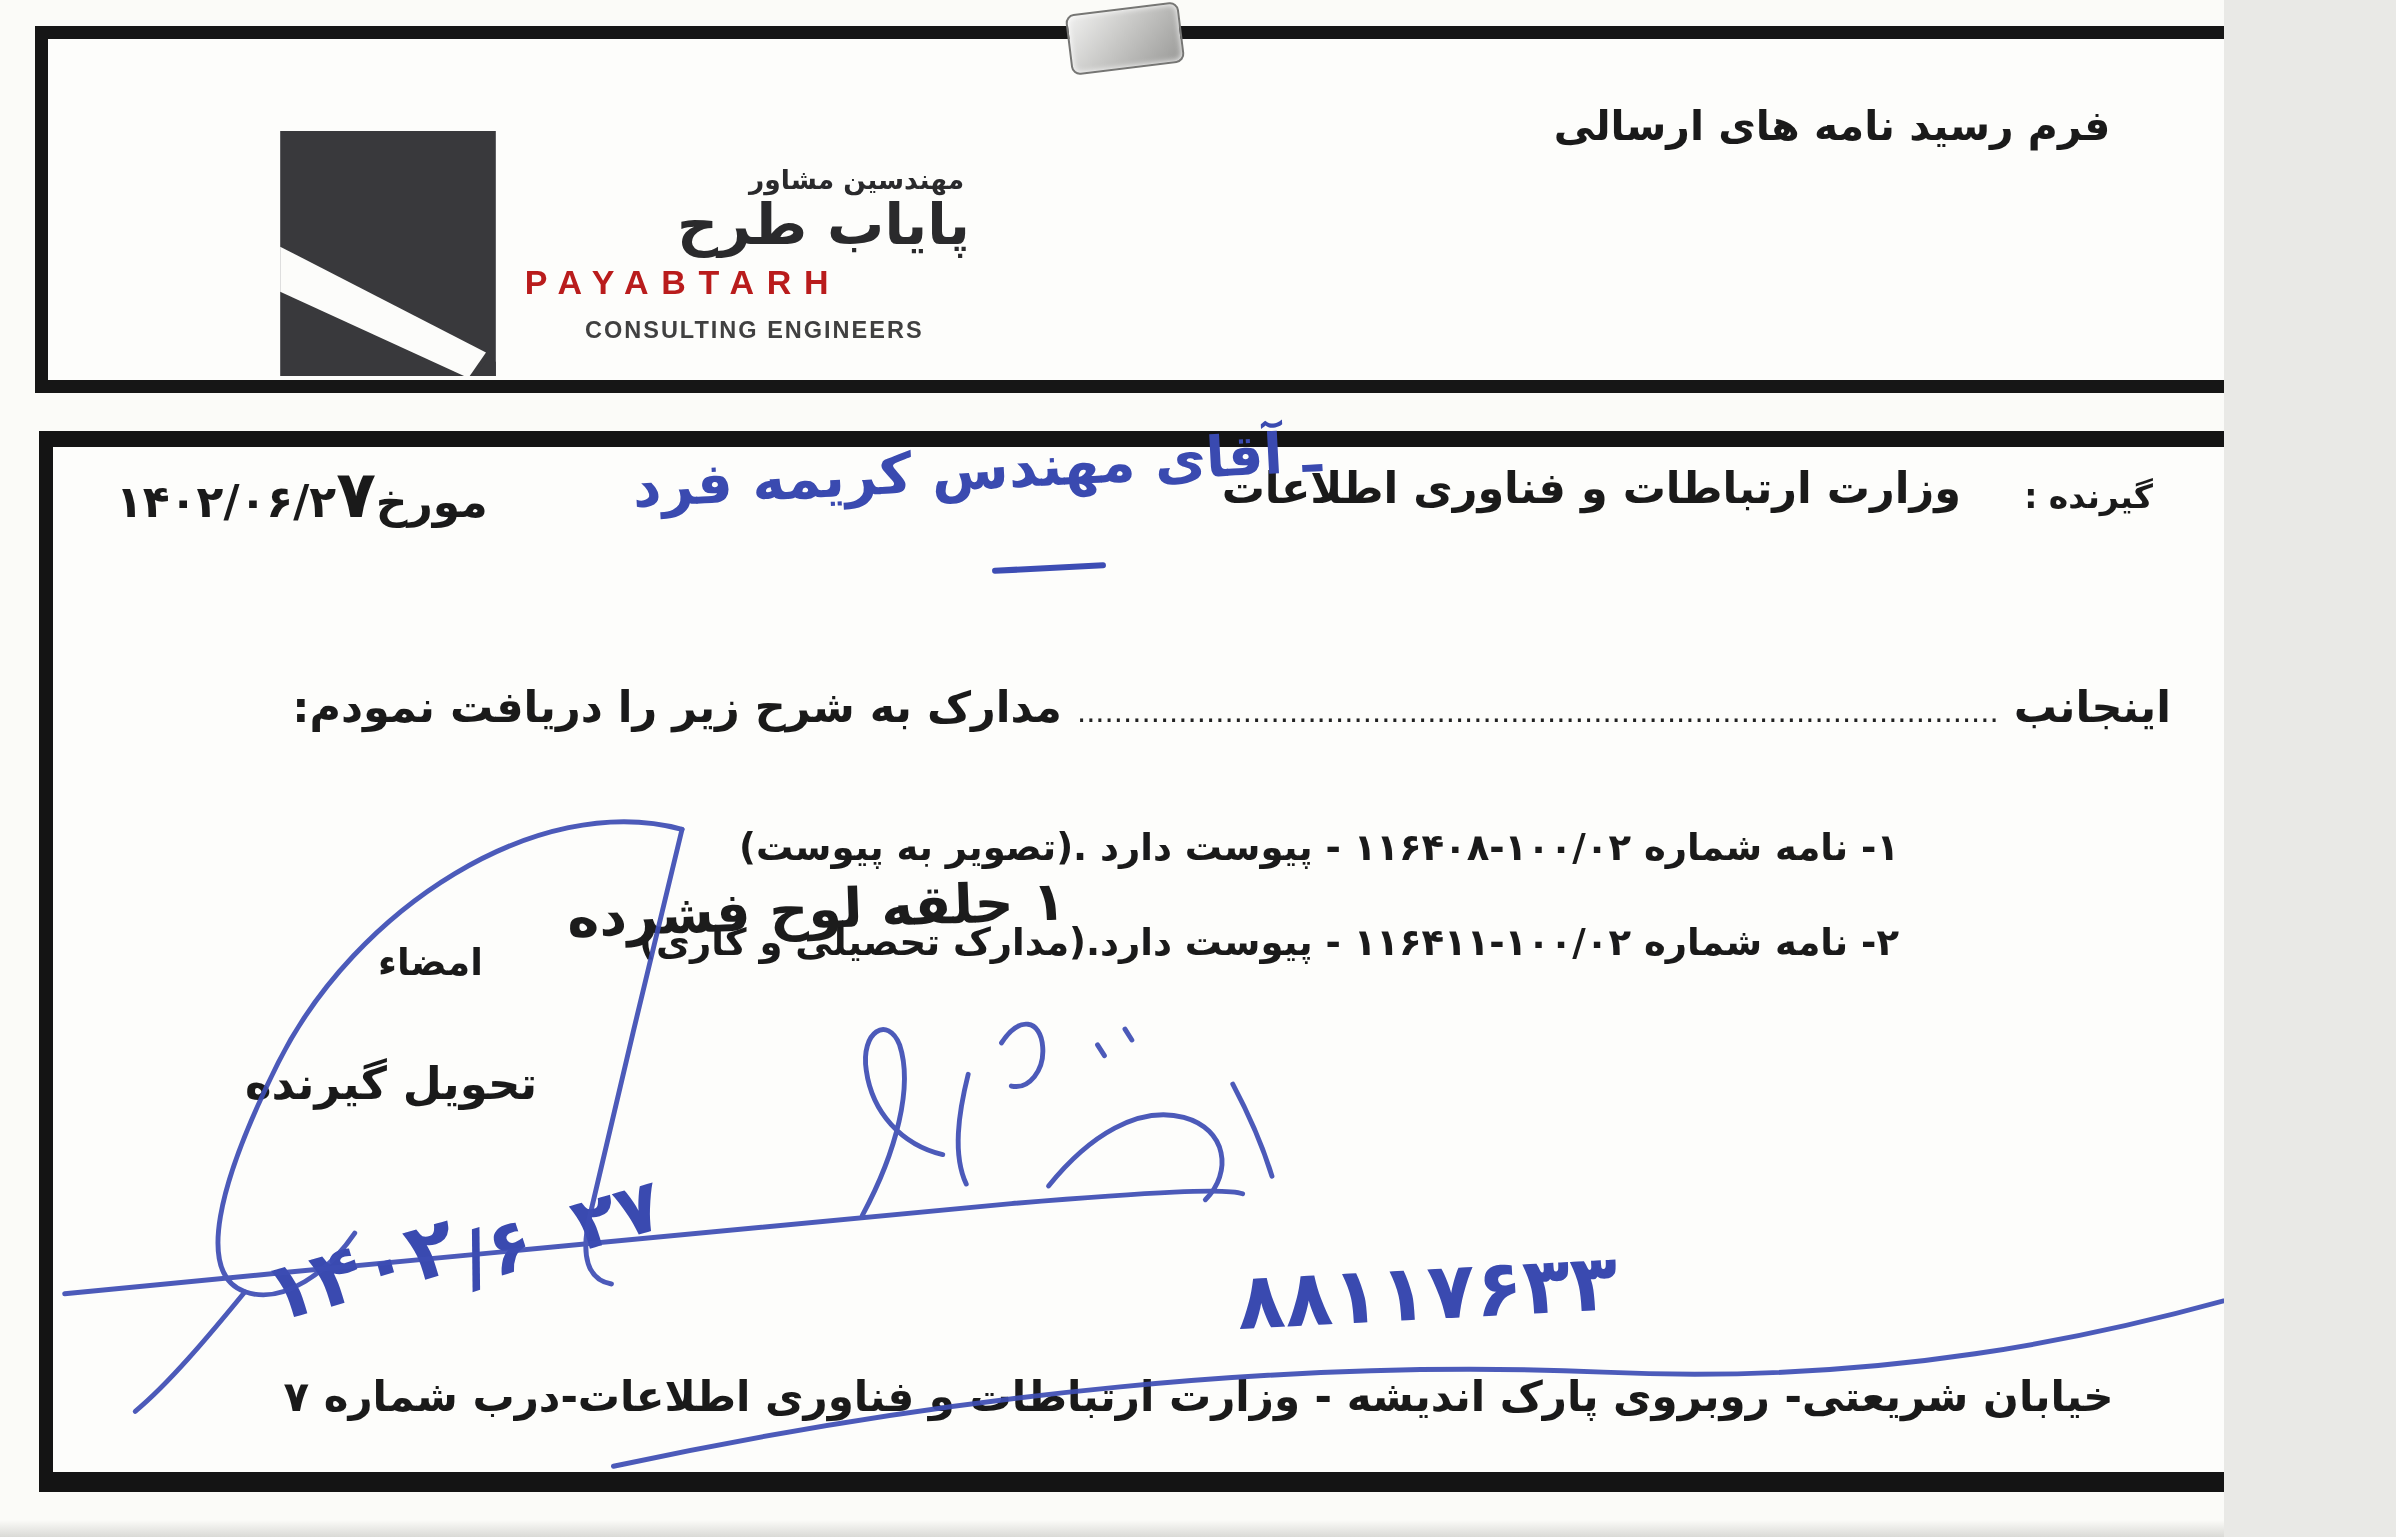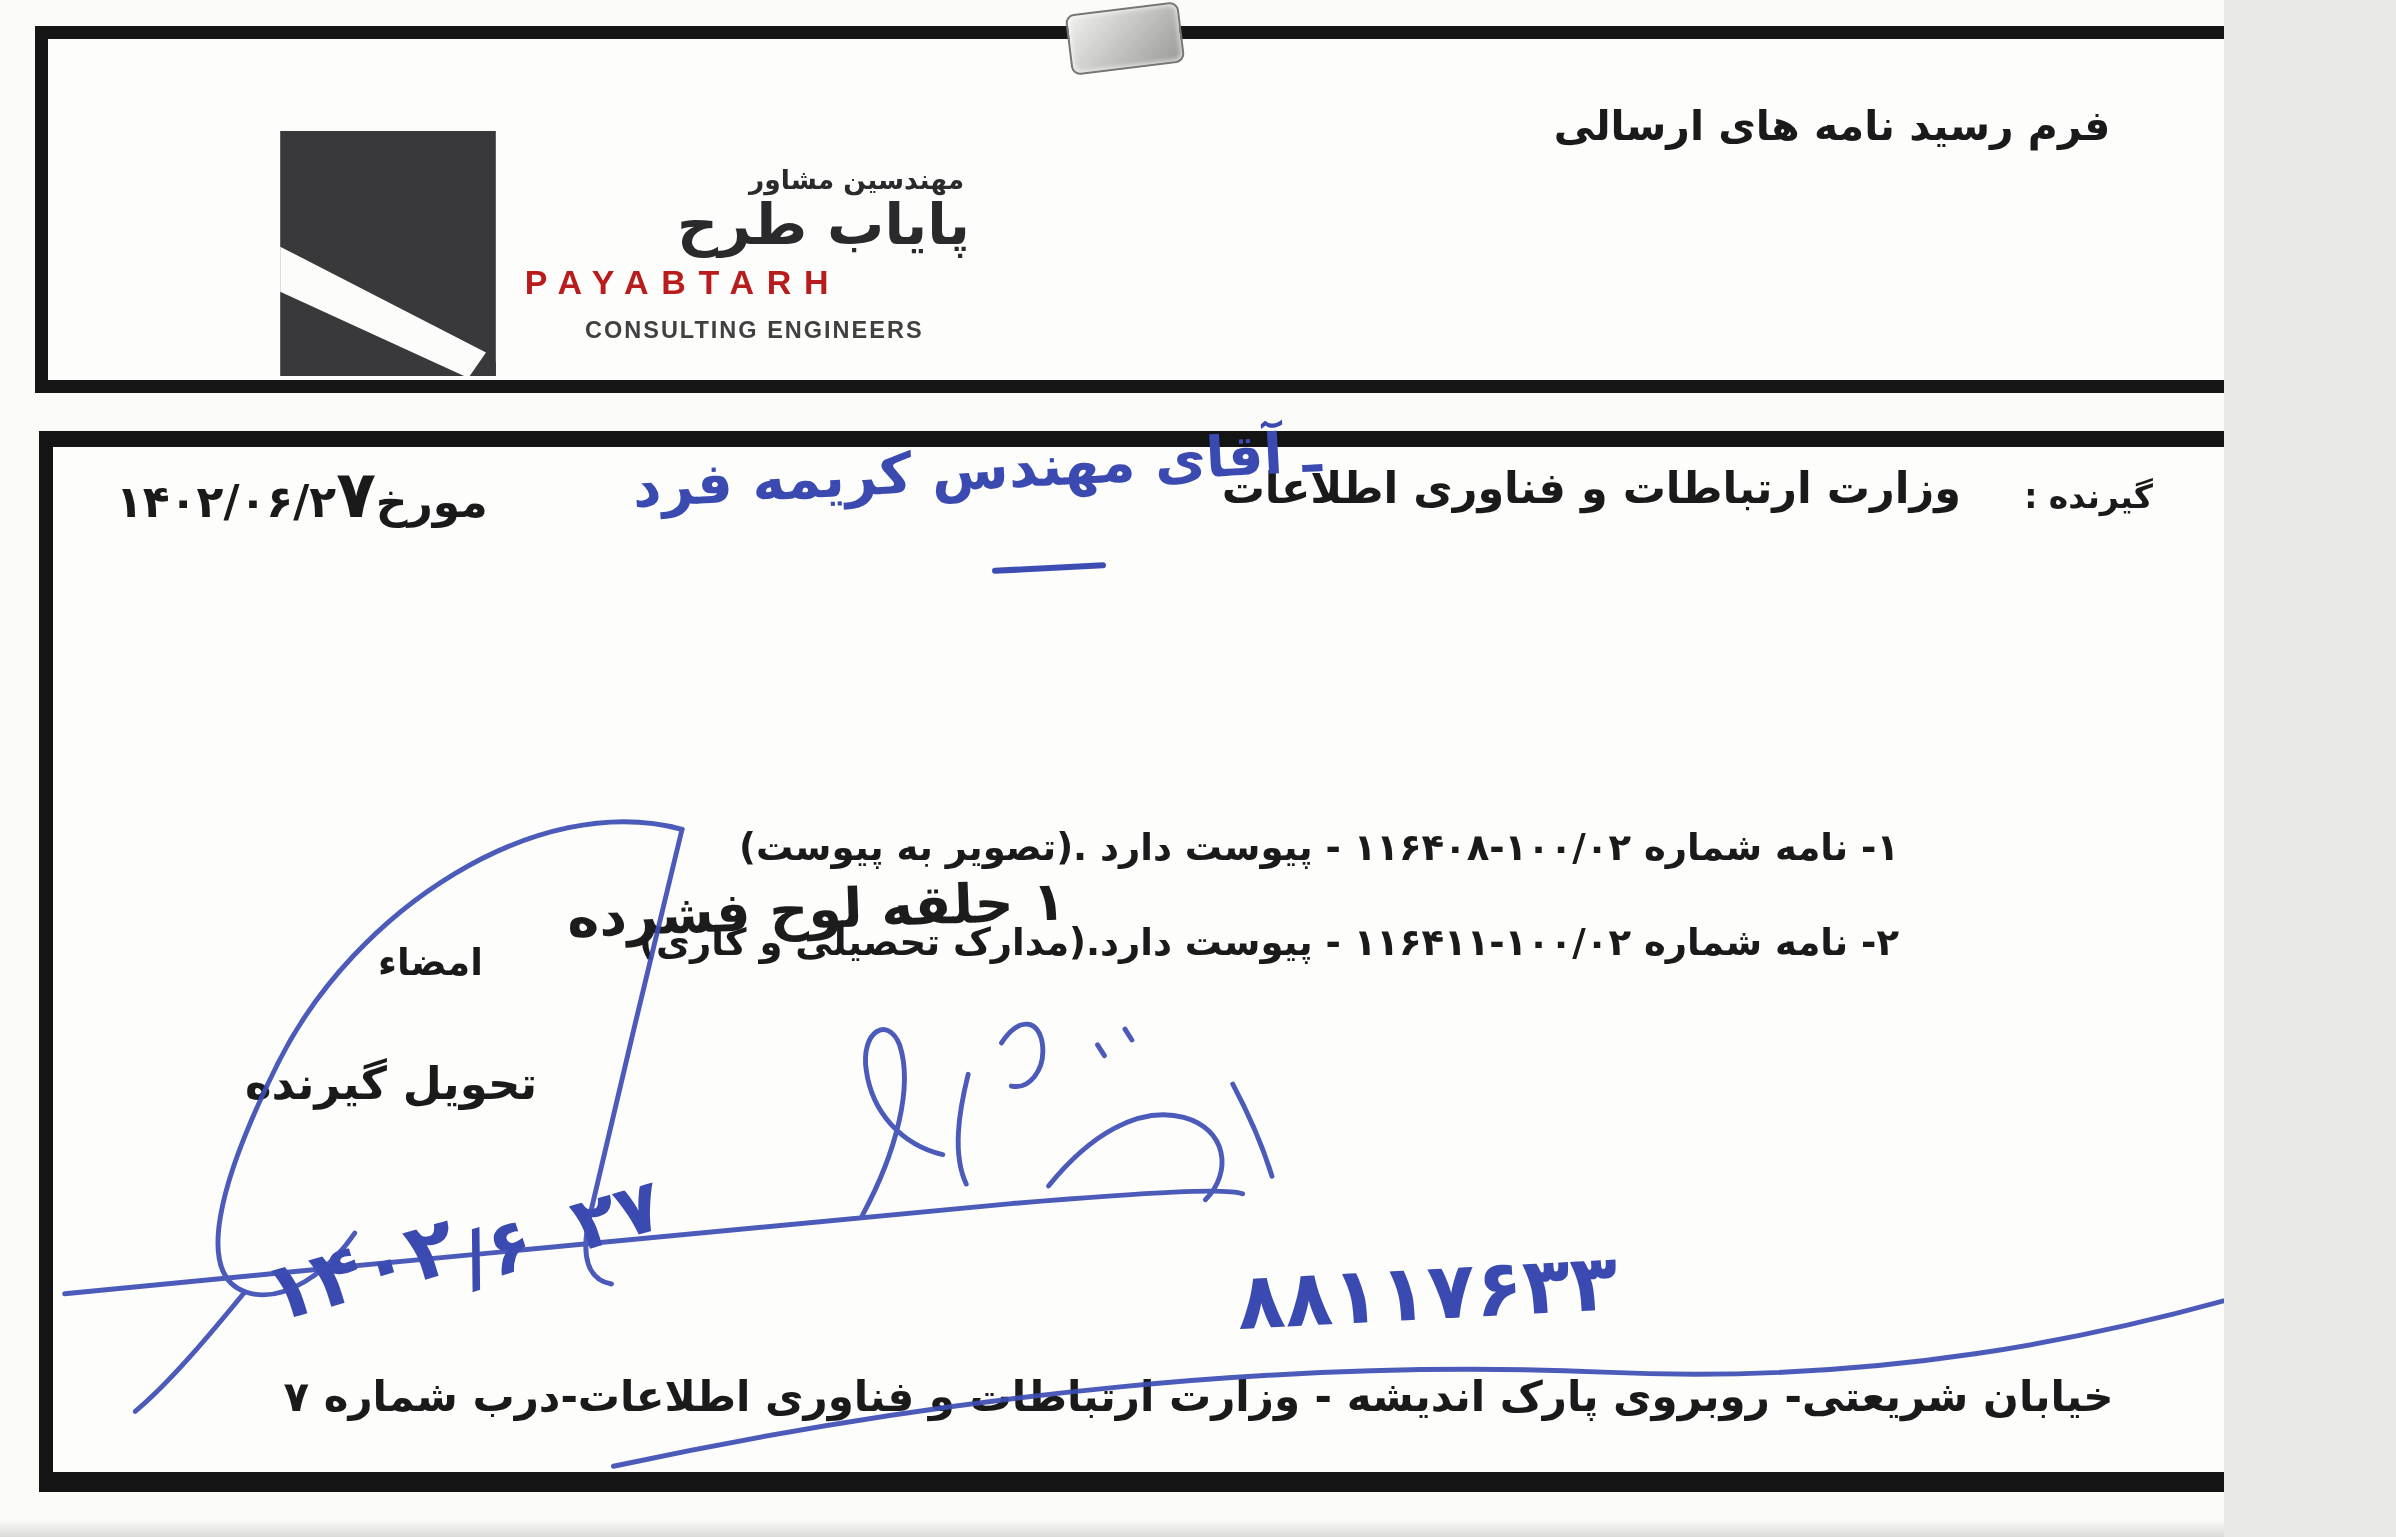--- a/index.html
+++ b/index.html
@@ -101,20 +101,25 @@
 
   <div class="abs fa printed recipient-label">گیرنده :</div>
   <div class="abs fa printed recipient-value">وزارت ارتباطات و فناوری اطلاعات</div>
   <div class="abs fa hw-blue recipient-hw">ـ آقای مهندس کریمه فرد</div>
   <div class="hw-underline"></div>
 
   <div class="abs fa printed dateline">
     <span>مورخ</span><span>۱۴۰۲/۰۶/۲</span><span class="big7">۷</span>
   </div>
 
+  <div class="abs fa printed statement">
+    <span>اینجانب</span>
+    <span class="dots">....................................................................................................</span>
+    <span>مدارک به شرح زیر را دریافت نمودم:</span>
+  </div>
 
   <div class="abs fa printed item-row item-1">۱-   نامه شماره ۱۰۰/۰۲-۱۱۶۴۰۸  -   پیوست دارد .(تصویر به پیوست)</div>
   <div class="abs fa printed item-row item-2">۲-  نامه شماره ۱۰۰/۰۲-۱۱۶۴۱۱  -   پیوست دارد.(مدارک تحصیلی و کاری)</div>
   <div class="abs fa hw-note">۱ حلقه لوح فشرده</div>
 
   <div class="abs fa printed sig-label">امضاء</div>
   <div class="abs fa printed receiver-label">تحویل گیرنده</div>
 
   <div class="abs hw-blue hw-year" dir="ltr">۱۴۰۲</div>
   <div class="abs hw-blue hw-month" dir="ltr">/۶</div>

